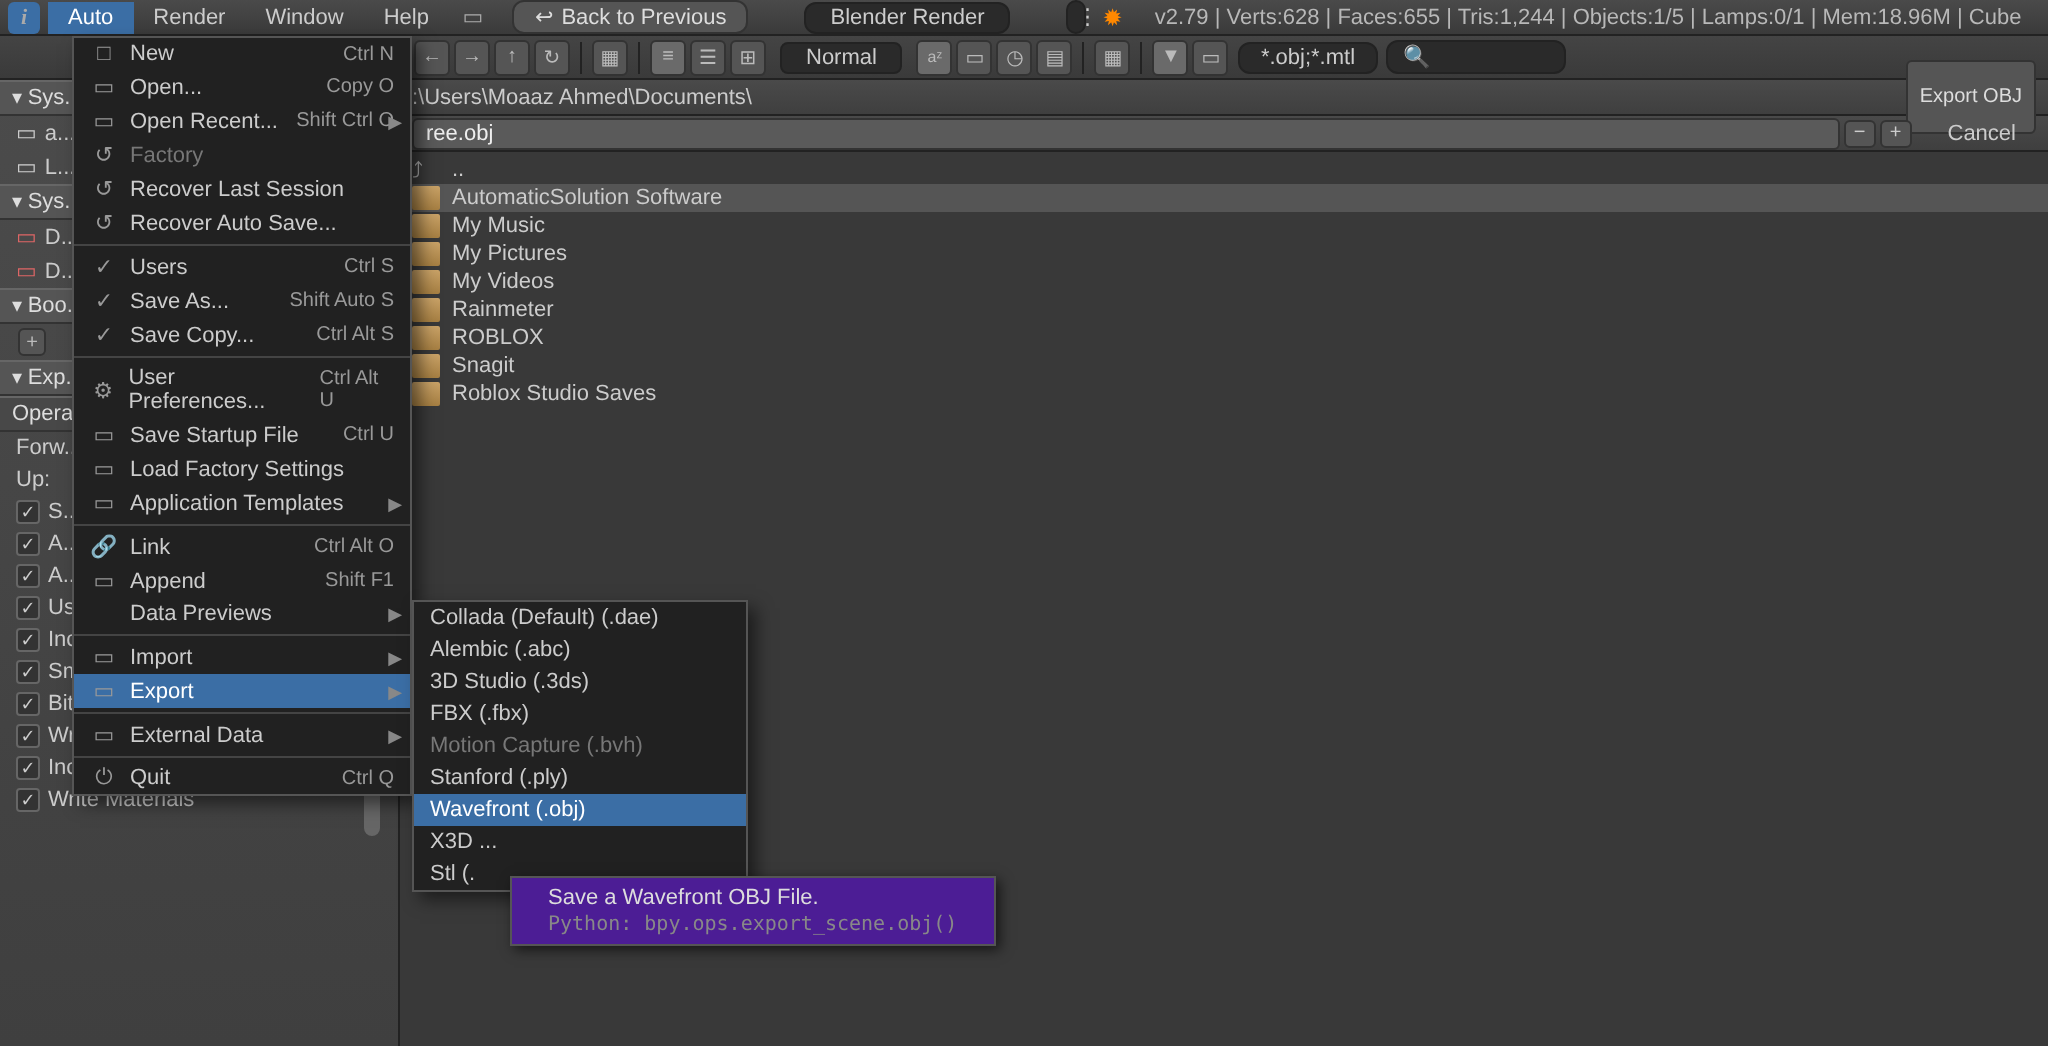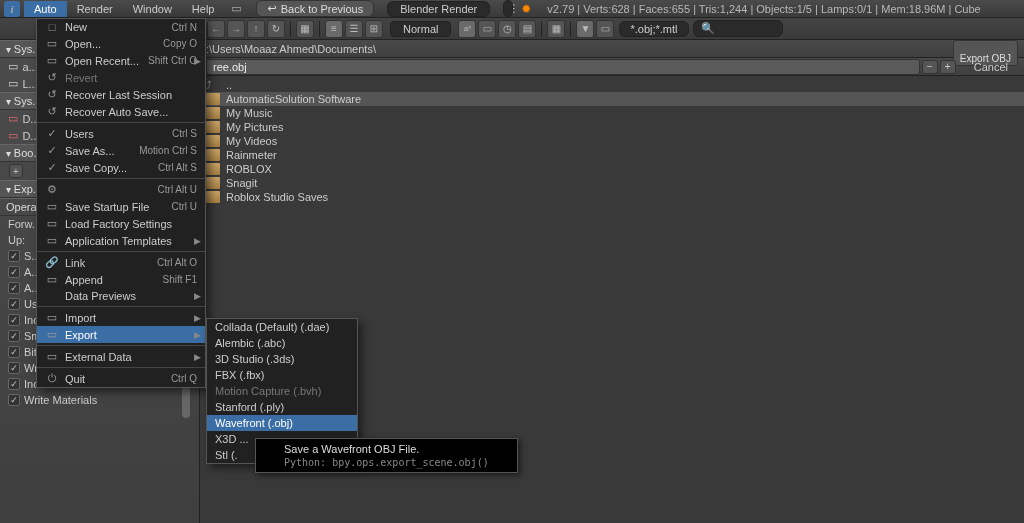--- a/index.html
+++ b/index.html
@@ -3,58 +3,58 @@
 <meta charset="utf-8">
 <style>
 *{margin:0;padding:0;box-sizing:border-box;font-family:"Lucida Grande",Arial,sans-serif;font-size:11px;-webkit-font-smoothing:antialiased}
 body{background:#393939;color:#ccc;width:1024px;height:523px;overflow:hidden;position:relative}
 .topbar{height:18px;background:linear-gradient(#4a4a4a,#3a3a3a);display:flex;align-items:center;border-bottom:1px solid #222}
 .topbar .ico{width:16px;height:16px;margin:0 4px;display:inline-flex;align-items:center;justify-content:center;color:#aaa}
 .menubar{display:flex}
 .menubar .m{padding:2px 10px;cursor:default}
 .menubar .m.active{background:#3b6ea5;color:#fff}
 .back-btn{margin-left:8px;background:#555;border:1px solid #333;border-radius:6px;padding:1px 10px;display:flex;align-items:center;gap:4px;color:#ddd}
-.render-sel{margin-left:13px;background:#2a2a2a;border:1px solid #222;border-radius:6px;padding:1px 12px;color:#ccc}
+.render-sel{margin-left:28px;background:#2a2a2a;border:1px solid #222;border-radius:6px;padding:1px 12px;color:#ccc}
 .stats{margin-left:16px;color:#b8b8b8}
 .toolbar{height:22px;background:linear-gradient(#444,#3a3a3a);display:flex;align-items:center;padding:0 4px;border-bottom:1px solid #222;position:relative}
 .tb-btn{width:18px;height:18px;background:#555;border:1px solid #333;border-radius:3px;margin:0 1px;display:inline-flex;align-items:center;justify-content:center;color:#bbb;font-size:10px}
 .tb-btn.on{background:#6a6a6a}
 .shade-sel{background:#2a2a2a;border:1px solid #222;border-radius:4px;padding:1px 12px;margin:0 6px;color:#ccc}
 .divider{width:1px;height:16px;background:#222;margin:0 4px}
 .filter-pill{background:#2a2a2a;border:1px solid #222;border-radius:6px;padding:1px 10px;margin:0 4px}
 .search{background:#2a2a2a;border:1px solid #222;border-radius:6px;padding:1px 8px;width:90px;color:#888}
 .left-panel{position:absolute;left:0;top:40px;width:200px;bottom:0;background:linear-gradient(#4b4b4b,#3f3f3f);border-right:1px solid #222;overflow:hidden}
 .lp-hdr{background:#555;padding:2px 6px;color:#ddd;font-size:10px;border-top:1px solid #666;border-bottom:1px solid #333}
 .lp-row{display:flex;align-items:center;padding:2px 8px;gap:4px}
 .chk{width:12px;height:12px;border:1px solid #666;border-radius:2px;background:#333;display:inline-flex;align-items:center;justify-content:center;color:#0a0;font-size:9px}
 .chk::after{content:"✓";color:#ccc}
 .menu,.submenu{position:absolute;background:#212121;border:1px solid #555;box-shadow:4px 4px 8px rgba(0,0,0,.5);z-index:10}
 .menu{left:36px;top:18px;width:170px}
-.submenu{left:206px;top:318px;width:152px}
+.submenu{left:206px;top:300px;width:168px}
 .mi{display:flex;align-items:center;padding:2px 8px;color:#ccc;gap:6px;position:relative}
 .mi .sc{margin-left:auto;color:#999;font-size:10px}
 .mi .arr{position:absolute;right:4px;color:#888;font-size:9px}
 .mi.hl{background:#3b6ea5;color:#fff}
 .mi.dis{color:#777}
 .mi .mico{width:14px;text-align:center;color:#999;font-size:11px}
 .msep{height:1px;background:#444;margin:2px 0}
 .fb{position:absolute;left:200px;right:0;top:40px;bottom:0;background:#393939}
-.pathbar{height:18px;background:linear-gradient(#4a4a4a,#3f3f3f);display:flex;padding:0 6px;border-bottom:1px solid #222}
+.pathbar{height:18px;background:linear-gradient(#4a4a4a,#3f3f3f);display:flex;align-items:center;padding:0 6px;border-bottom:1px solid #222}
 .pathbar input{flex:1;background:transparent;border:none;color:#ccc}
 .pathbar .pbtn{background:#555;border:1px solid #333;border-radius:3px;padding:12px 6px;margin-left:4px;color:#ddd;font-size:10px}
 .namebar{height:18px;background:linear-gradient(#4a4a4a,#3f3f3f);display:flex;align-items:center;padding:0 6px;border-bottom:1px solid #222}
 .namebar .nfield{flex:1;background:#5a5a5a;border:1px solid #333;border-radius:3px;padding:1px 6px;color:#eee}
 .namebar .sq{width:16px;height:14px;background:#555;border:1px solid #333;border-radius:3px;margin-left:2px;display:inline-flex;align-items:center;justify-content:center;font-size:10px}
 .filelist{padding:2px 0}
 .frow{display:flex;align-items:center;padding:1px 6px;gap:6px;color:#ccc}
 .frow.hl{background:#555}
 .fico{width:14px;height:12px;display:inline-block}
 .fico.up{color:#aaa}
 .fico.folder{background:linear-gradient(#c9a267,#a67f42);border-radius:1px}
-.tooltip{position:absolute;left:255px;top:438px;background:#000000;border:1px solid #555;padding:4px 28px;z-index:20;box-shadow:2px 2px 6px rgba(0,0,0,.6)}
+.tooltip{position:absolute;left:255px;top:438px;background:#4c1d95;border:1px solid #555;padding:4px 18px;z-index:20;box-shadow:2px 2px 6px rgba(0,0,0,.6)}
 .tooltip .t1{color:#ddd}
 .tooltip .t2{color:#888;font-family:monospace;font-size:10px;margin-top:2px}
 .scrollh{position:absolute;left:182px;top:386px;width:8px;height:32px;background:#666;border-radius:4px;z-index:5}
 .spark{color:#f80;font-size:12px}
 .blue-i{background:#3b6ea5;color:#fff;width:16px;height:14px;border-radius:3px;font-weight:bold;font-family:serif;font-style:italic}
 </style>
 </head>
 <body>
 
 <div class="topbar">
@@ -240,49 +240,50 @@
       <span class="sc">Copy O</span>
     </div>
     <div class="mi">
       <span class="mico">▭</span>
       <span>Open Recent...</span>
       <span class="sc">Shift Ctrl O</span>
       <span class="arr">▶</span>
     </div>
     <div class="mi dis">
       <span class="mico">↺</span>
-      <span>Revert</span>
+      <span>Factory</span>
     </div>
     <div class="mi">
       <span class="mico">↺</span>
       <span>Recover Last Session</span>
     </div>
     <div class="mi">
       <span class="mico">↺</span>
       <span>Recover Auto Save...</span>
     </div>
     <div class="msep"></div>
     <div class="mi">
       <span class="mico">✓</span>
       <span>Users</span>
       <span class="sc">Ctrl S</span>
     </div>
     <div class="mi">
       <span class="mico">✓</span>
       <span>Save As...</span>
-      <span class="sc">Motion Ctrl S</span>
+      <span class="sc">Shift Auto S</span>
     </div>
     <div class="mi">
       <span class="mico">✓</span>
       <span>Save Copy...</span>
       <span class="sc">Ctrl Alt S</span>
     </div>
     <div class="msep"></div>
     <div class="mi">
       <span class="mico">⚙</span>
+      <span>User Preferences...</span>
       <span class="sc">Ctrl Alt U</span>
     </div>
     <div class="mi">
       <span class="mico">▭</span>
       <span>Save Startup File</span>
       <span class="sc">Ctrl U</span>
     </div>
     <div class="mi">
       <span class="mico">▭</span>
       <span>Load Factory Settings</span>

